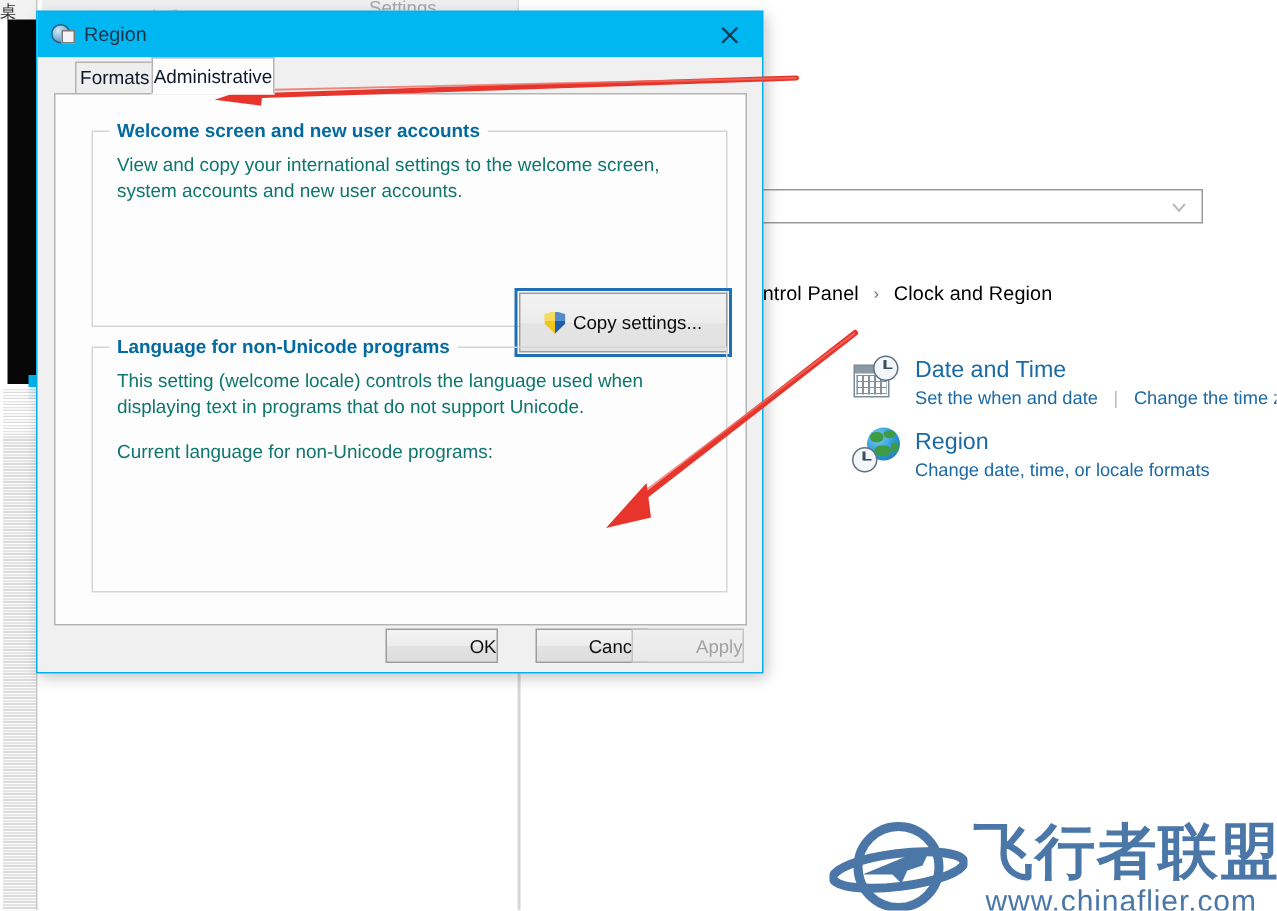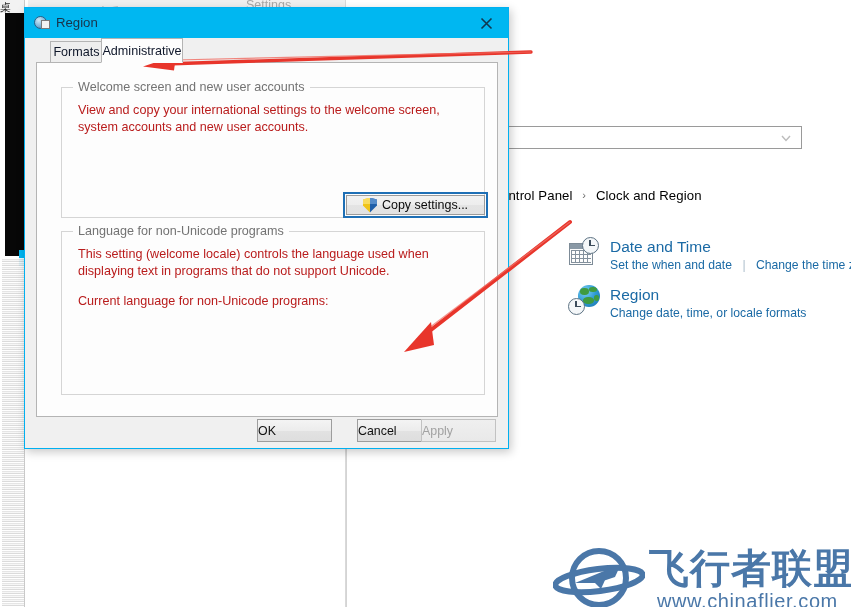--- a/index.html
+++ b/index.html
@@ -385,40 +385,41 @@
   }
   .gb1 { left: 24px; top: 24px; width: 424px; height: 131px; }
   .gb2 { left: 24px; top: 168px; width: 424px; height: 164px; }
   .gb-legend {
     position: absolute;
     top: -8px;
     left: 11px;
     background: #fdfdfd;
     padding: 0 5px;
     font-size: 12.6px;
-    color: #737373;
+    color: #0369a1;
     white-space: nowrap;
+    font-weight: bold;
   }
   .gb-body {
     position: absolute;
     left: 16px;
     top: 14px;
     right: 14px;
     font-size: 12.6px;
-    color: #b91c1c;
+    color: #0f766e;
     line-height: 17px;
   }
   .gb-body p { margin: 0; }
   .gb-spacer { height: 13px; }
   .indented { padding-left: 18px; }
 
   
   .shield-btn {
     position: absolute;
-    height: 20px;
+    height: 40px;
     background: linear-gradient(to bottom, #f2f2f2 0%, #ededed 50%, #e4e4e4 51%, #e2e2e2 100%);
     border: 1px solid #9b9b9b;
     box-sizing: border-box;
     display: flex;
     align-items: center;
     justify-content: center;
     font-size: 12.5px;
     color: #0a0a0a;
     gap: 5px;
   }
@@ -462,21 +463,21 @@
     top: 4px;
     width: 75px;
     height: 23px;
     background: linear-gradient(to bottom, #f4f4f4 0%, #ececec 50%, #e2e2e2 51%, #dedede 100%);
     border: 1px solid #9d9d9d;
     box-sizing: border-box;
     font-size: 12.4px;
     color: #101010;
     display: flex;
     align-items: center;
-    justify-content: flex-start;
+    justify-content: flex-end;
   }
   .dbtn.ok     { left: 232px; }
   .dbtn.cancel { left: 332px; }
   .dbtn.apply  {
     left: 396px;
     color: #a2a2a2;
     background: linear-gradient(to bottom, #efefef 0%, #e9e9e9 100%);
     border-color: #c2c2c2;
   }
 

